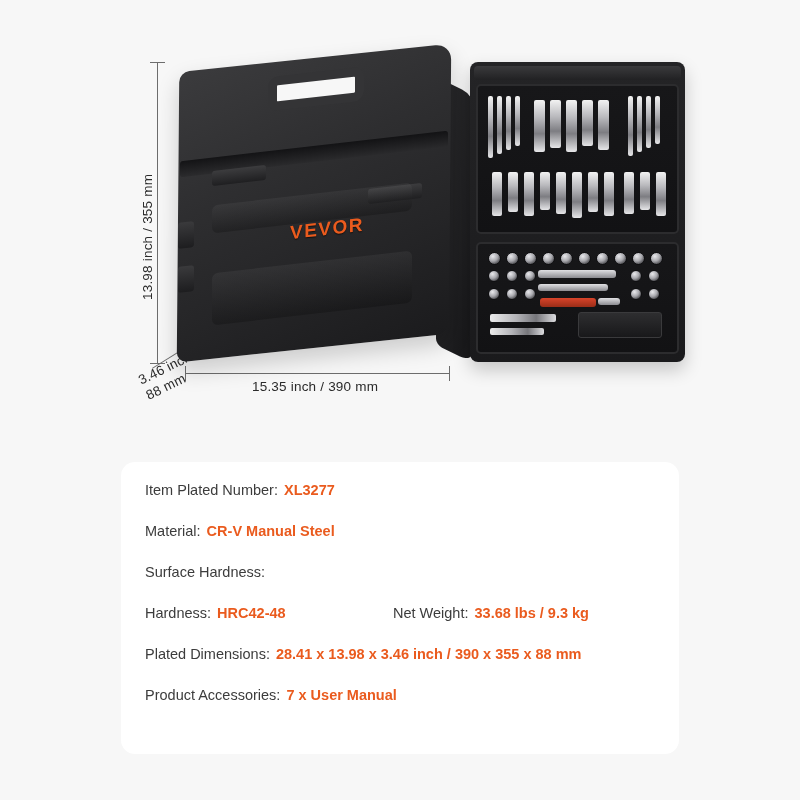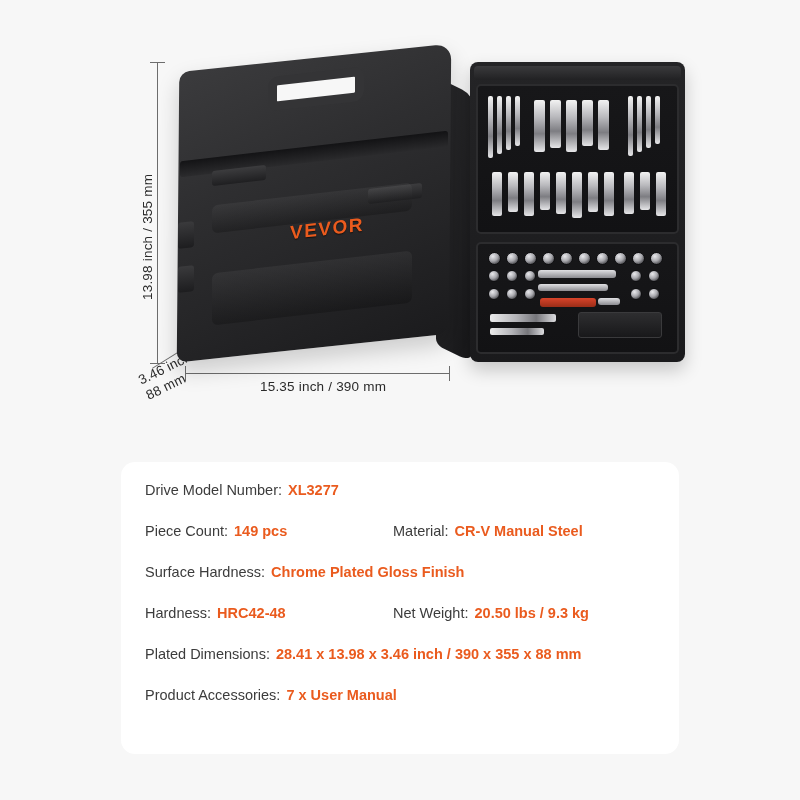--- a/index.html
+++ b/index.html
@@ -207,21 +207,21 @@
   <div class="hero">
 
     <div class="dim-line" style="left:157px; top:62px; width:1px; height:302px;"></div>
     <div class="dim-line" style="left:150px; top:62px; width:15px; height:1px;"></div>
     <div class="dim-line" style="left:150px; top:363px; width:15px; height:1px;"></div>
     <div class="dim-text dim-vert" style="left:140px; top:300px; width:210px;">13.98 inch / 355 mm</div>
 
     <div class="dim-line" style="left:185px; top:373px; width:265px; height:1px;"></div>
     <div class="dim-line" style="left:185px; top:366px; width:1px; height:15px;"></div>
     <div class="dim-line" style="left:449px; top:366px; width:1px; height:15px;"></div>
-    <div class="dim-text" style="left:260px; top:379px;">15.35 inch / 390 mm</div>
+    <div class="dim-text" style="left:252px; top:379px;">15.35 inch / 390 mm</div>
 
     <div class="dim-line dim-diag" style="left:152px; top:368px; width:44px; height:1px;"></div>
     <div class="dim-text" style="left:136px; top:374px; transform:rotate(-26deg); transform-origin:left top;">3.46 inch /
 88 mm</div>
 
     <div class="case-wrap">
       <div class="case-side"></div>
       <div class="case-body"></div>
       <div class="case-handle-shadow"></div>
       <div class="case-handle"></div>
@@ -301,51 +301,46 @@
         <div class="bit-strip" style="left:100px; top:68px; width:84px; height:26px;"></div>
       </div>
     </div>
   </div>
 
   <div class="spec-card">
     <div class="spec-rows">
 
       <div class="spec-row">
         <div class="spec-item col1">
-          <span class="spec-label">Drive Model Number:</span>
+          <span class="spec-label">Item Plated Number:</span>
           <span class="spec-value">XL3277</span>
         </div>
       </div>
 
       <div class="spec-row">
-        <div class="spec-item col1">
-          <span class="spec-label">Piece Count:</span>
-          <span class="spec-value">149 pcs</span>
-        </div>
         <div class="spec-item">
           <span class="spec-label">Material:</span>
           <span class="spec-value">CR-V Manual Steel</span>
         </div>
       </div>
 
       <div class="spec-row">
         <div class="spec-item">
           <span class="spec-label">Surface Hardness:</span>
-          <span class="spec-value">Chrome Plated Gloss Finish</span>
         </div>
       </div>
 
       <div class="spec-row">
         <div class="spec-item col1">
           <span class="spec-label">Hardness:</span>
           <span class="spec-value">HRC42-48</span>
         </div>
         <div class="spec-item">
           <span class="spec-label">Net Weight:</span>
-          <span class="spec-value">20.50 lbs / 9.3 kg</span>
+          <span class="spec-value">33.68 lbs / 9.3 kg</span>
         </div>
       </div>
 
       <div class="spec-row">
         <div class="spec-item">
           <span class="spec-label">Plated Dimensions:</span>
           <span class="spec-value">28.41 x 13.98 x 3.46 inch  / 390 x 355 x 88 mm</span>
         </div>
       </div>
 

